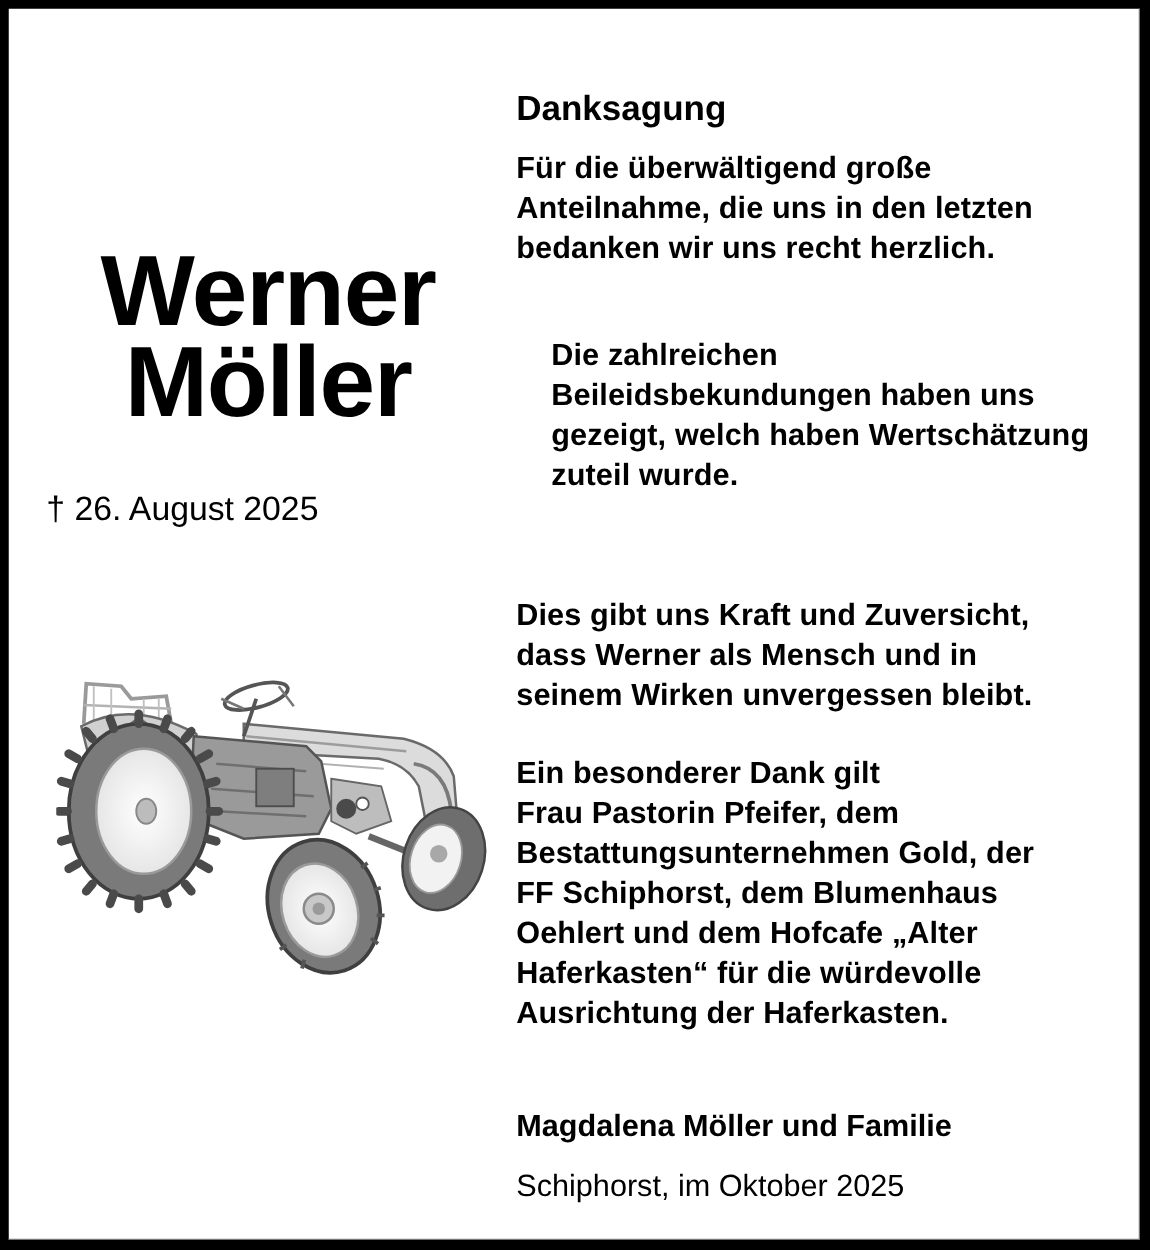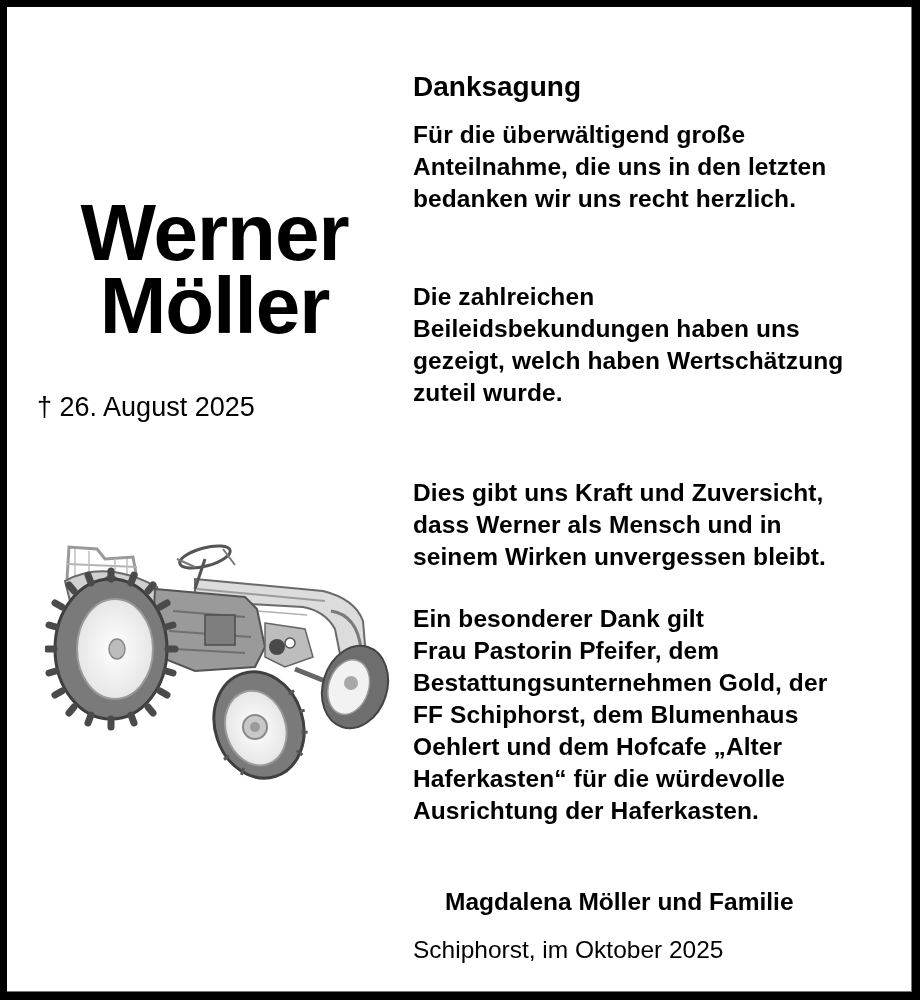--- a/index.html
+++ b/index.html
@@ -36,26 +36,26 @@
   .title {
     position: absolute; left: 0; top: 62px;
     font-weight: bold; font-size: 28px; line-height: 36px;
   }
   .para {
     position: absolute; left: 0; width: 475px;
     font-size: 24.5px; line-height: 32px; letter-spacing: 0.1px; font-weight: bold;
   }
   .para .ln { display: block; white-space: nowrap; }
   .p1 { top: 112px; }
-  .p2 { top: 274px; }
+  .p2 { top: 262px; margin-left: 28px; }
   .p3 { top: 470px; }
   .p4 { top: 596px; }
   .signature {
     position: absolute; left: 0; top: 877px;
-    font-weight: bold; font-size: 24.5px; line-height: 36px; white-space: nowrap; margin-left: 32px;
+    font-weight: bold; font-size: 24.5px; line-height: 36px; white-space: nowrap;
   }
   .place {
     position: absolute; left: 0; top: 925px;
     font-size: 24.5px; line-height: 36px; white-space: nowrap;
   }
 </style>
 </head>
 <body>
 
 <div class="frame">

